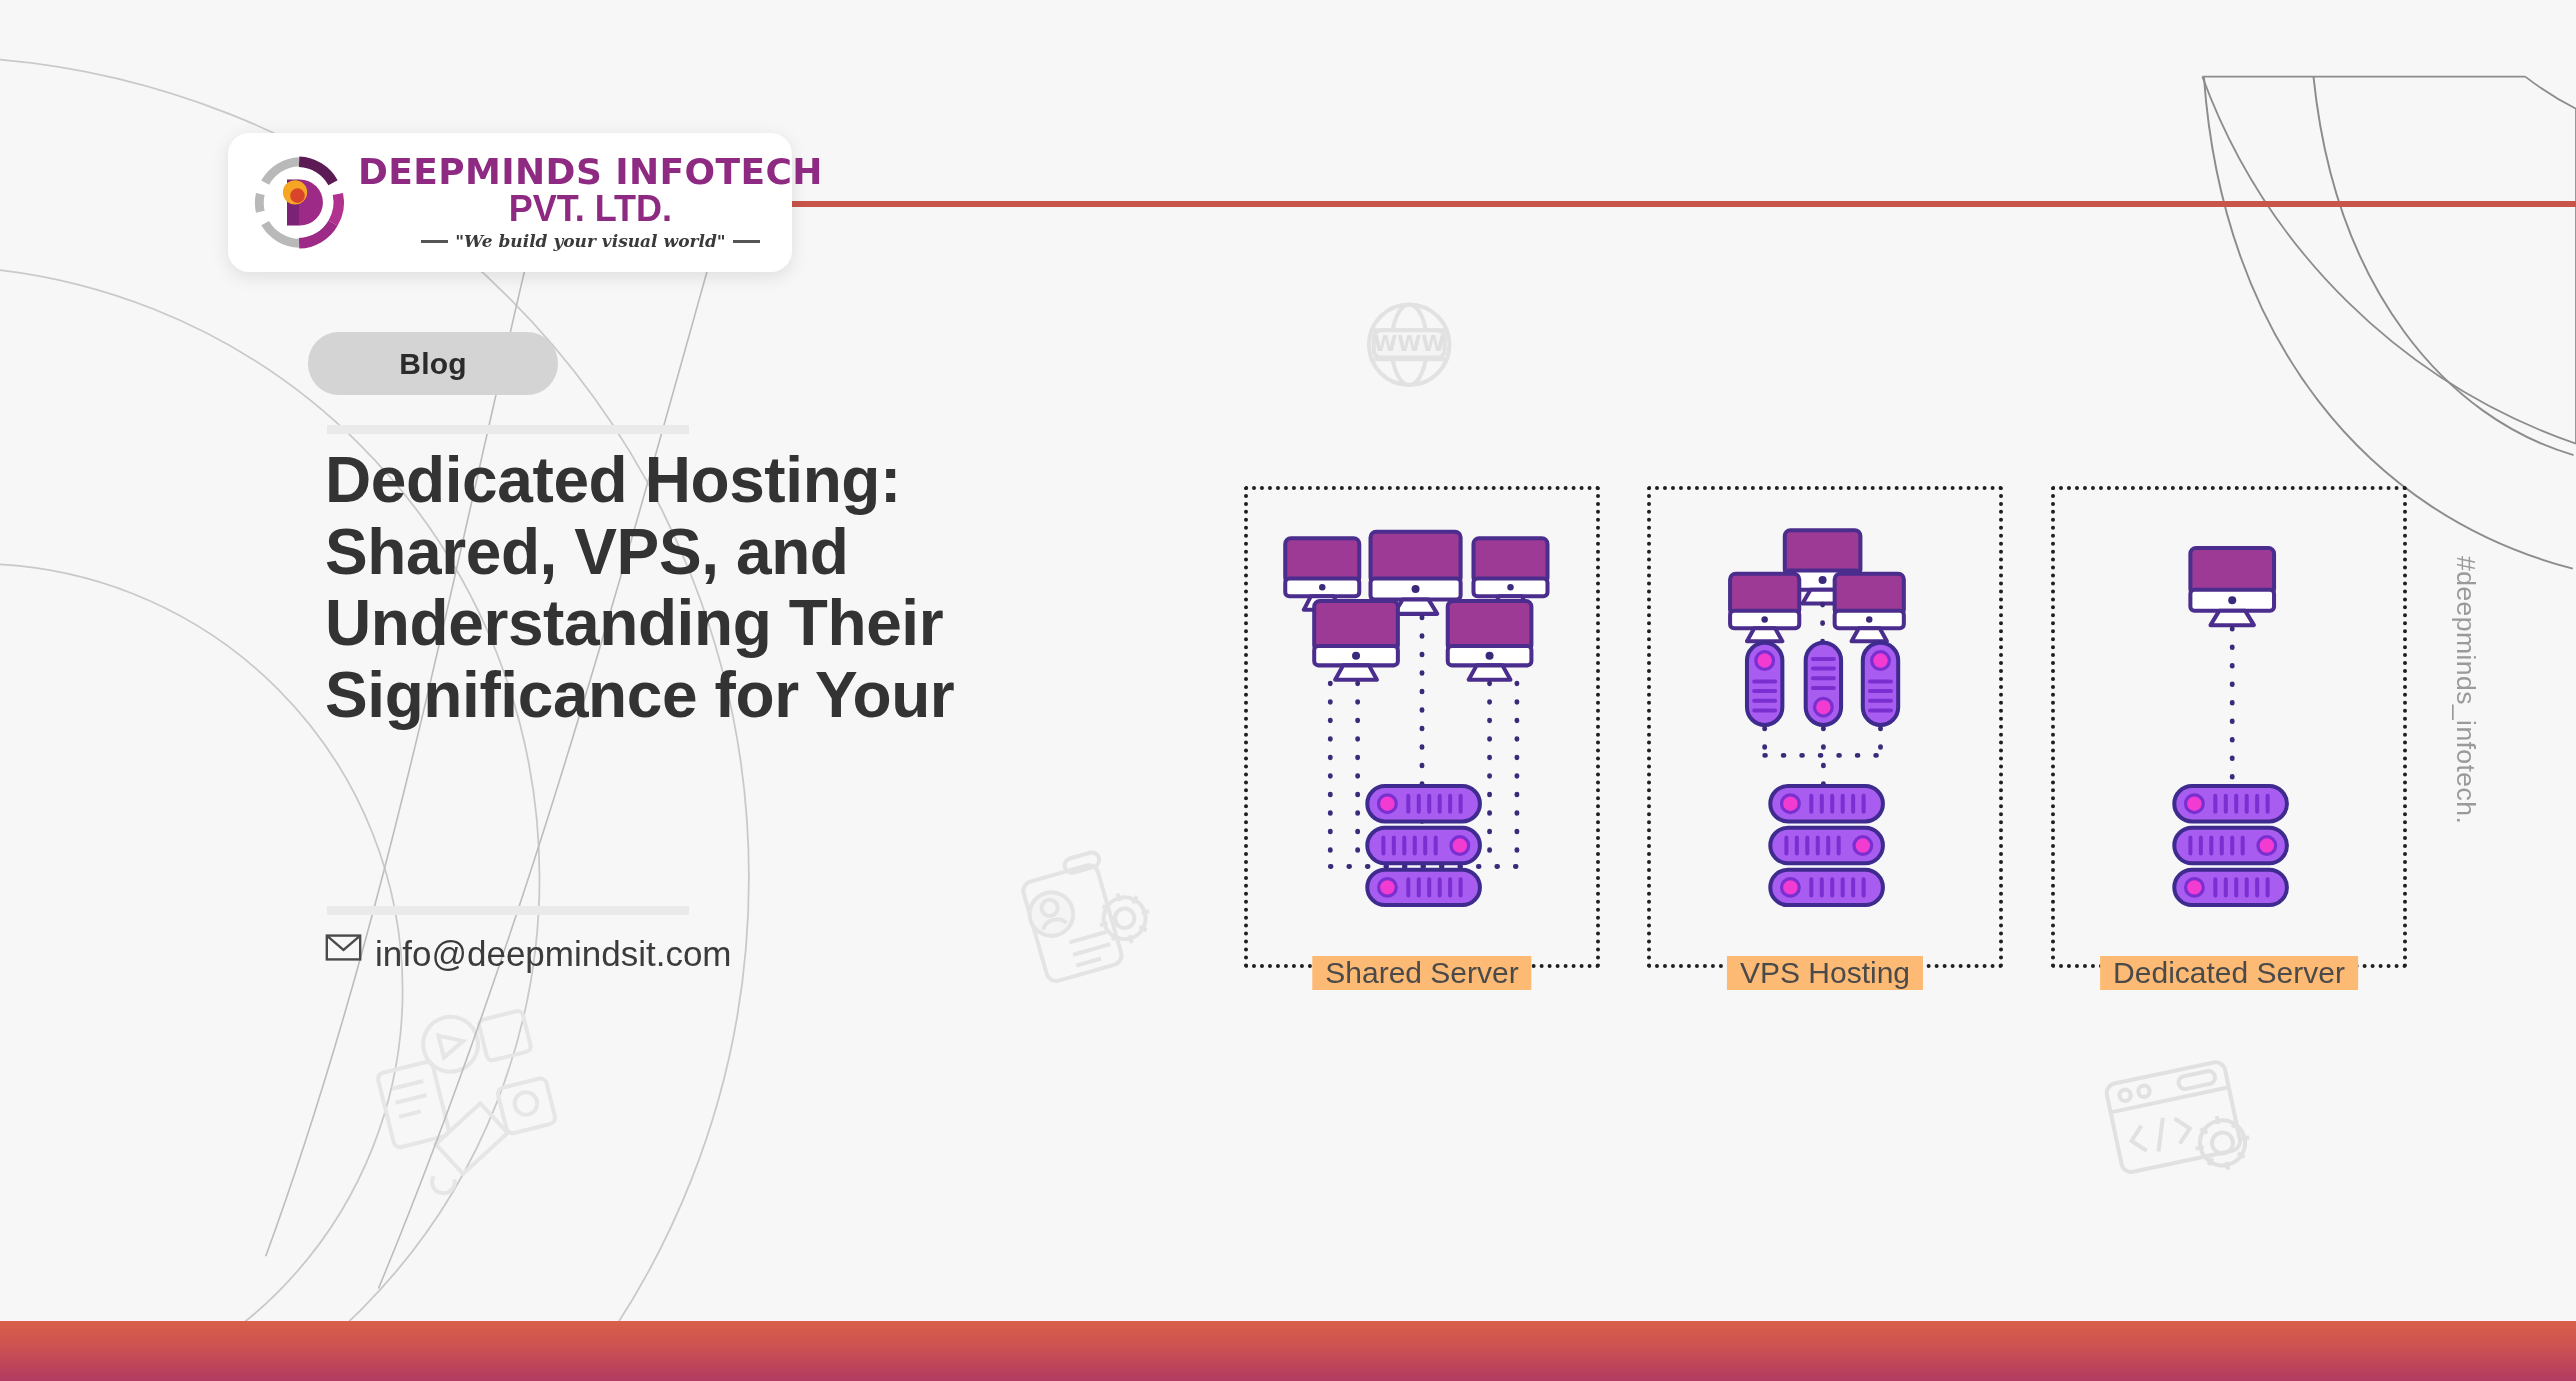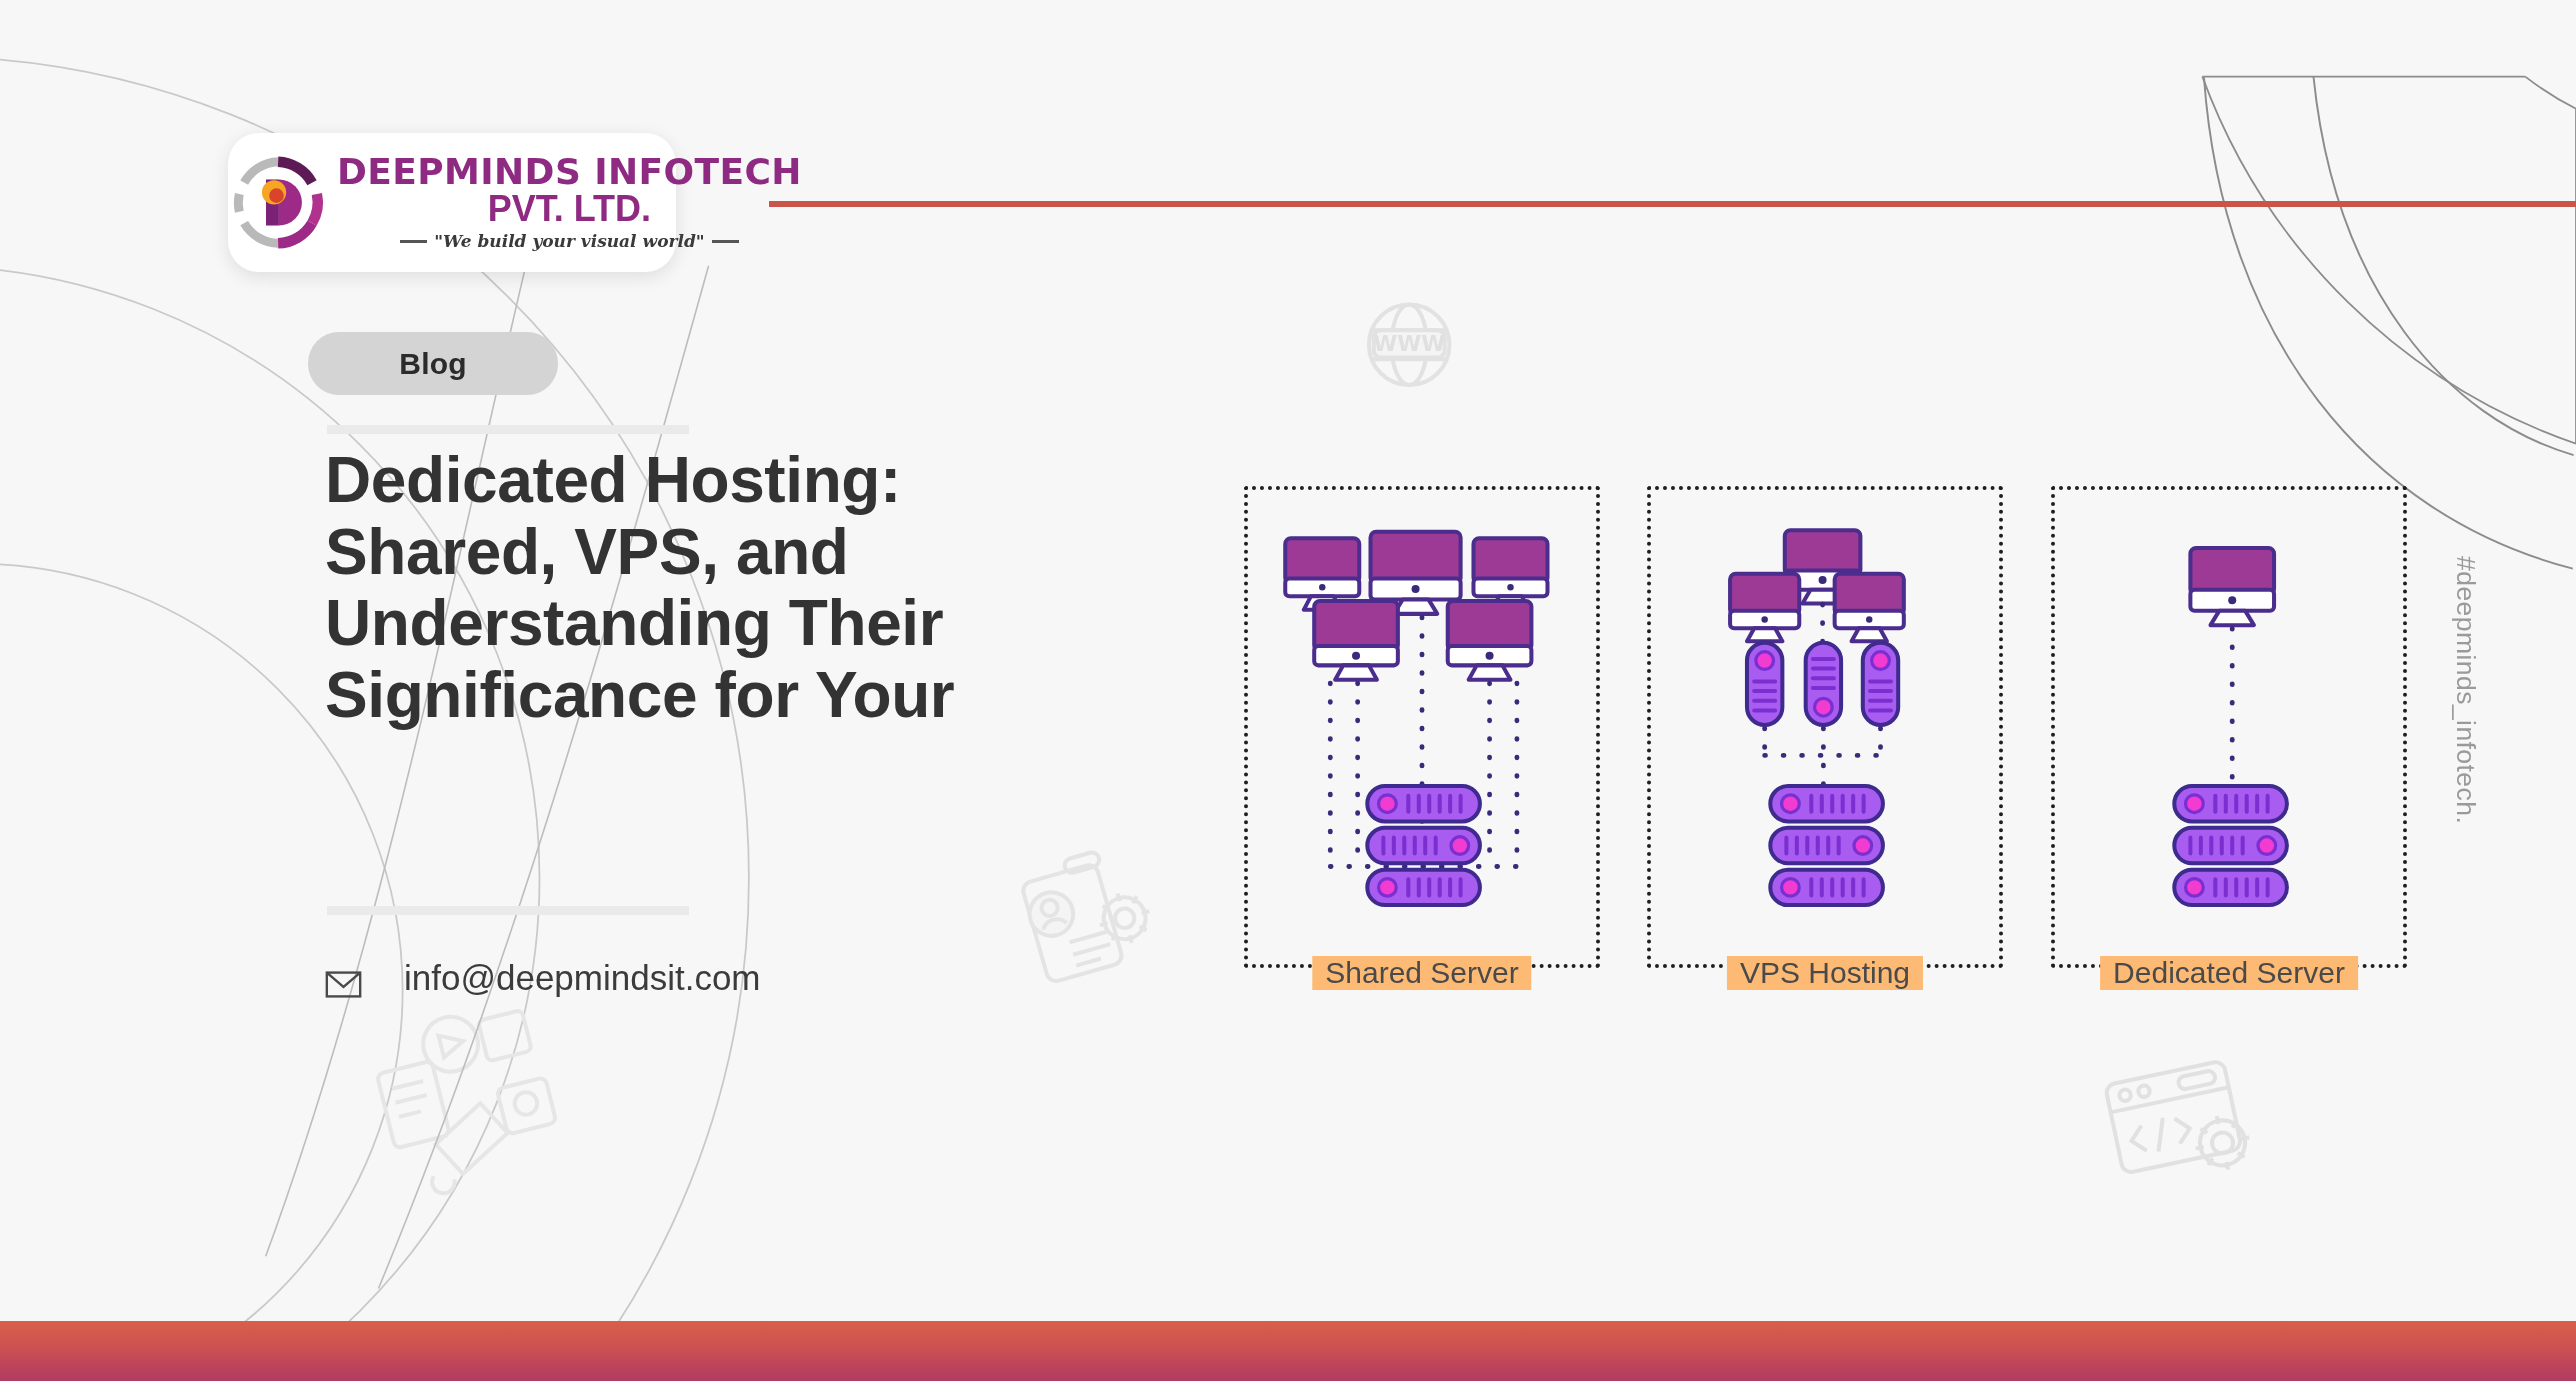--- a/index.html
+++ b/index.html
@@ -19,25 +19,26 @@
   
   .red-rule {
     position:absolute; left:769px; top:201px;
     width:1807px; height:5.6px;
     background:#c9544a;
   }
 
   
   .logo-card {
     position:absolute; left:228px; top:133px;
-    width:448px; height:139px;
+    width:564px; height:139px;
     background:#ffffff;
-    border-radius:31px;
+    border-radius:21px;
     box-shadow:0 4.8px 17.7px rgba(0,0,0,.10);
     display:flex; align-items:center;
+    padding-left:21px;
     z-index:6;
   }
   .logo-mark { width:101px; height:101px; position:relative; flex:0 0 auto; }
   .logo-text { margin-left:8px; }
   .logo-l1 {
     font-family:"DejaVu Sans", sans-serif;
     font-weight:bold; font-size:36px;
     letter-spacing:0.4px;
     color:#8e2a82;
     line-height:.98;
@@ -93,21 +94,21 @@
     line-height:1.12;
     color:#333333;
     letter-spacing:-0.4px;
   }
 
   
   .contact {
     position:absolute; left:325px; top:934px;
     z-index:5;
   }
-  .c-row { display:flex; align-items:flex-end; height:64px;gap:29px; }
+  .c-row { display:flex; align-items:flex-start; height:64px; }
   .c-icon { width:42px; flex:0 0 auto; display:flex; align-items:center; justify-content:flex-start; }
   .c-text { font-size:35px; color:#3b3b3b; margin-left:8px; }
 
   
   .vhash {
     position:absolute; left:2450px; top:556px;
     font-size:26.6px; color:#9a9a9a;
     writing-mode:vertical-rl;
     letter-spacing:0.4px;
     z-index:5;

